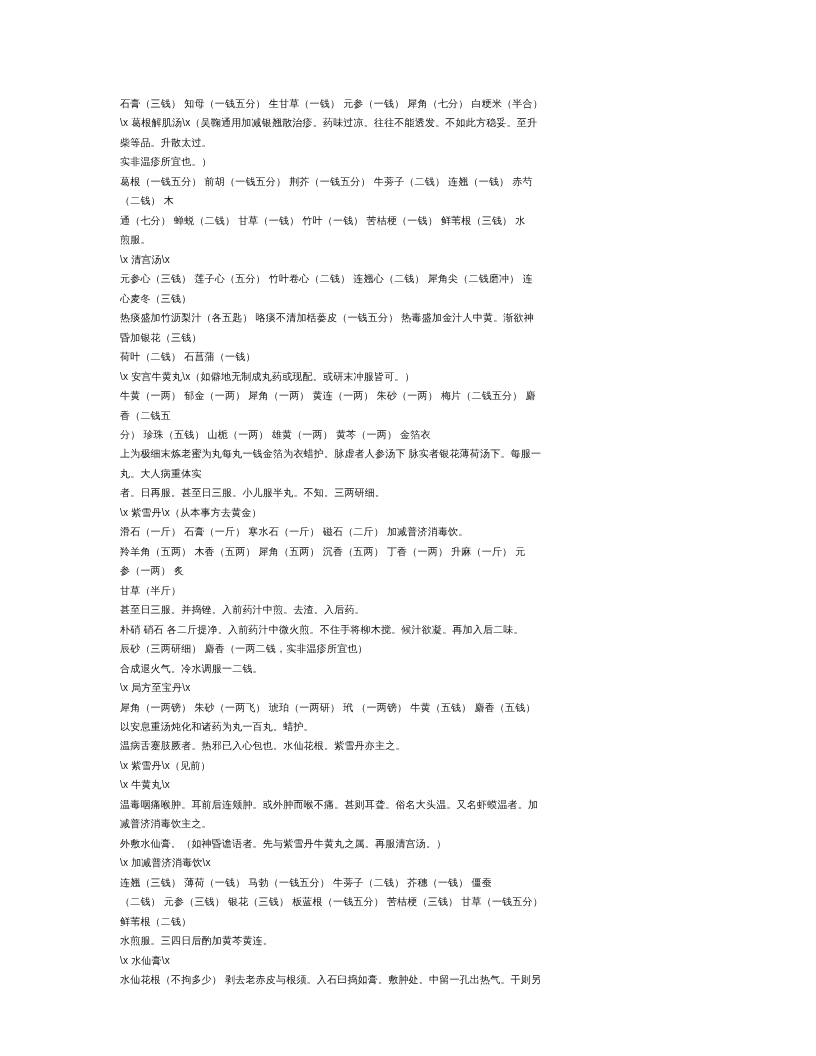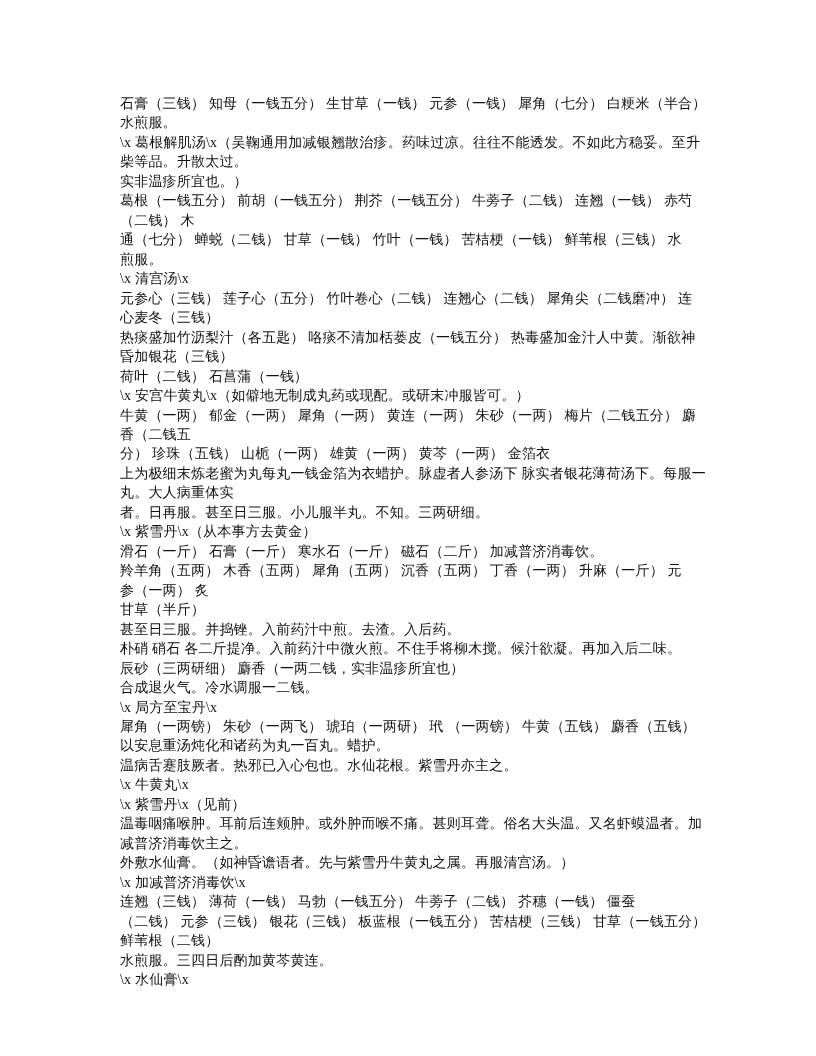--- a/index.html
+++ b/index.html
@@ -11,37 +11,36 @@
       width: 816px;
       height: 1056px;
       position: relative;
       overflow: hidden;
     }
     .page {
       position: absolute;
       left: 120px;
       top: 94px;
       width: 580px;
-      font-family: Liberation Serif, serif;
-      font-size: 14px;
+      font-family: Liberation Sans, sans-serif;
+      font-size: 10px;
       line-height: 19.47px;
       color: #111111;
     }
     .line {
       white-space: nowrap;
       height: 19.47px;
       letter-spacing: 0.2px;
     }
   </style>
 </head>
 <body>
 
 <div class="page" id="page">
     <div class="line">石膏（三钱） 知母（一钱五分） 生甘草（一钱） 元参（一钱） 犀角（七分） 白粳米（半合）</div>
-    <div class="line">水煎服。</div>
     <div class="line">\x 葛根解肌汤\x（吴鞠通用加减银翘散治疹。药味过凉。往往不能透发。不如此方稳妥。至升</div>
     <div class="line">柴等品。升散太过。</div>
     <div class="line">实非温疹所宜也。）</div>
     <div class="line">葛根（一钱五分） 前胡（一钱五分） 荆芥（一钱五分） 牛蒡子（二钱） 连翘（一钱） 赤芍</div>
     <div class="line">（二钱） 木</div>
     <div class="line">通（七分） 蝉蜕（二钱） 甘草（一钱） 竹叶（一钱） 苦桔梗（一钱） 鲜苇根（三钱） 水</div>
     <div class="line">煎服。</div>
     <div class="line">\x 清宫汤\x</div>
     <div class="line">元参心（三钱） 莲子心（五分） 竹叶卷心（二钱） 连翘心（二钱） 犀角尖（二钱磨冲） 连</div>
     <div class="line">心麦冬（三钱）</div>
@@ -61,24 +60,25 @@
     <div class="line">参（一两） 炙</div>
     <div class="line">甘草（半斤）</div>
     <div class="line">甚至日三服。并捣锉。入前药汁中煎。去渣。入后药。</div>
     <div class="line">朴硝 硝石 各二斤提净。入前药汁中微火煎。不住手将柳木搅。候汁欲凝。再加入后二味。</div>
     <div class="line">辰砂（三两研细） 麝香（一两二钱，实非温疹所宜也）</div>
     <div class="line">合成退火气。冷水调服一二钱。</div>
     <div class="line">\x 局方至宝丹\x</div>
     <div class="line">犀角（一两镑） 朱砂（一两飞） 琥珀（一两研） 玳 （一两镑） 牛黄（五钱） 麝香（五钱）</div>
     <div class="line">以安息重汤炖化和诸药为丸一百丸。蜡护。</div>
     <div class="line">温病舌蹇肢厥者。热邪已入心包也。水仙花根。紫雪丹亦主之。</div>
+    <div class="line">\x 紫雪丹\x（见前）</div>
     <div class="line">\x 牛黄丸\x</div>
-    <div class="line">\x 紫雪丹\x（见前）</div>
     <div class="line">温毒咽痛喉肿。耳前后连颊肿。或外肿而喉不痛。甚则耳聋。俗名大头温。又名虾蟆温者。加</div>
     <div class="line">减普济消毒饮主之。</div>
     <div class="line">外敷水仙膏。（如神昏谵语者。先与紫雪丹牛黄丸之属。再服清宫汤。）</div>
     <div class="line">\x 加减普济消毒饮\x</div>
     <div class="line">连翘（三钱） 薄荷（一钱） 马勃（一钱五分） 牛蒡子（二钱） 芥穗（一钱） 僵蚕</div>
     <div class="line">（二钱） 元参（三钱） 银花（三钱） 板蓝根（一钱五分） 苦桔梗（三钱） 甘草（一钱五分）</div>
     <div class="line">鲜苇根（二钱）</div>
     <div class="line">水煎服。三四日后酌加黄芩黄连。</div>
     <div class="line">\x 水仙膏\x</div>
+    <div class="line">水仙花根（不拘多少） 剥去老赤皮与根须。入石臼捣如膏。敷肿处。中留一孔出热气。干则另</div>
   </div>
 
 </body></html>

